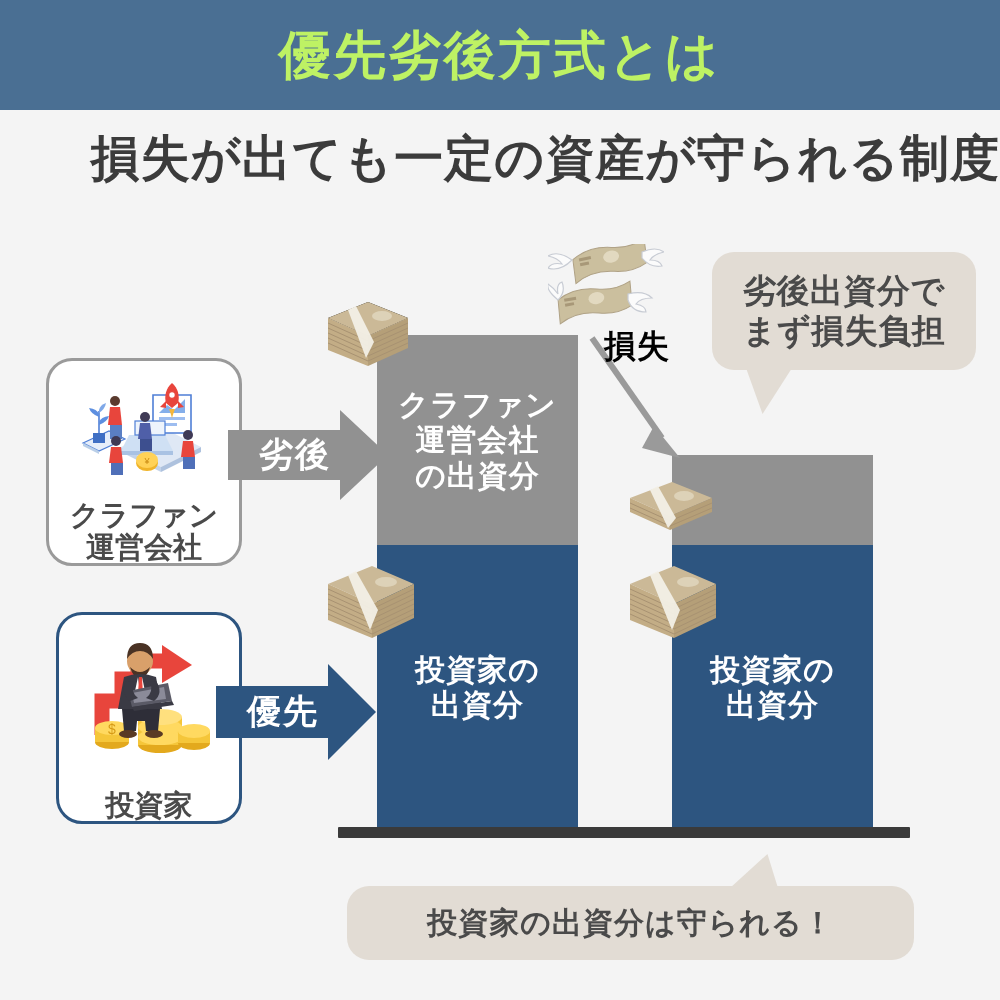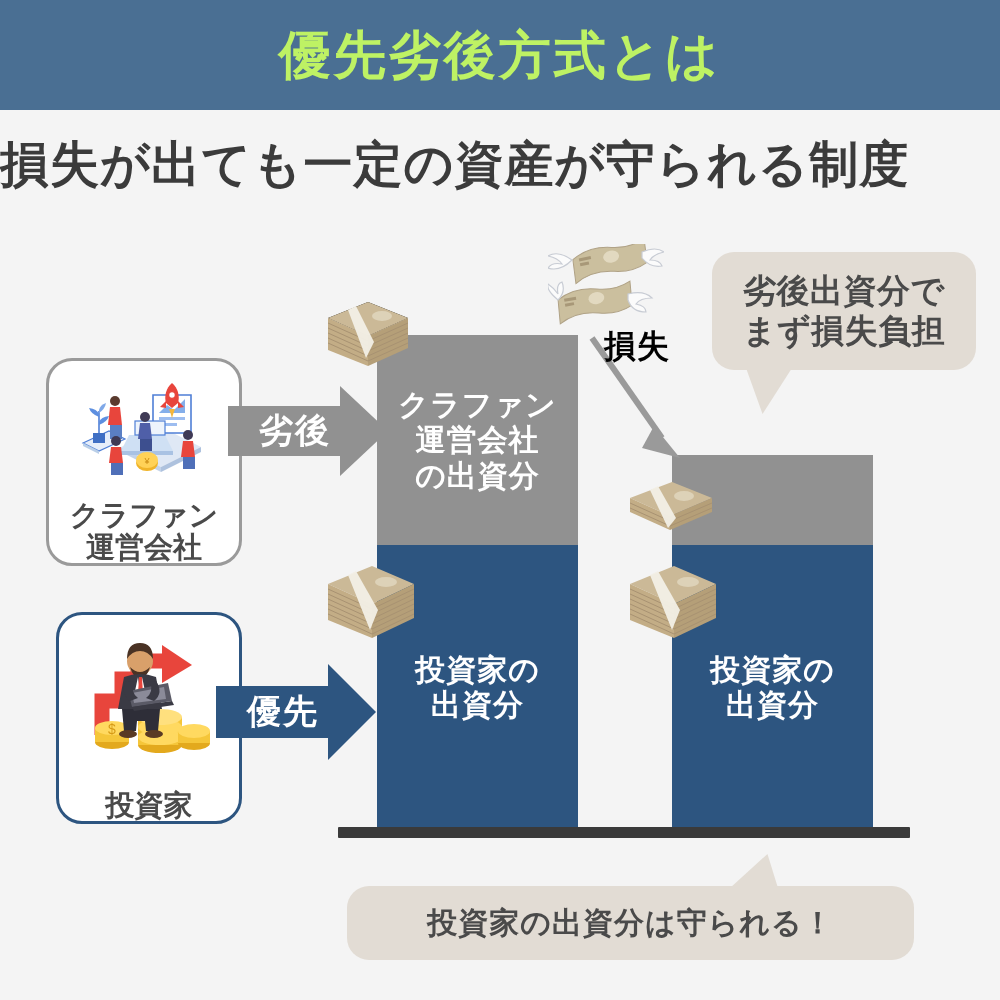--- a/index.html
+++ b/index.html
@@ -15,22 +15,22 @@
   .header-band {
     position: absolute; left: 0; top: 0; width: 1000px; height: 110px;
     background: #4a6f93;
     display: flex; align-items: center; justify-content: center;
   }
   .header-title {
     color: #bef264; font-size: 52px; font-weight: bold;
     letter-spacing: 3px; line-height: 1;
   }
   .subtitle {
-    position: absolute; left: 0; top: 132px; width: 1000px;
-    text-align: left; color: #3b3b3b;
+    position: absolute; left: 0; top: 126px; width: 1000px;
+    text-align: right; color: #3b3b3b;
     font-size: 49px; font-weight: bold; letter-spacing: 1px;
   }
 
   
   .src-box {
     position: absolute; background: #ffffff; border-radius: 26px;
     display: flex; flex-direction: column; align-items: center;
     justify-content: flex-start;
   }
   .src-box.operator { left: 46px; top: 358px; width: 196px; height: 208px; border: 3px solid #9a9a9a; }
@@ -42,21 +42,21 @@
   .src-art { width: 100%; flex: 1; display: flex; align-items: center; justify-content: center; }
 
   
   .flow-arrow { position: absolute; }
   .flow-arrow .arrow-label {
     position: absolute; inset: 0;
     display: flex; align-items: center; justify-content: center;
     color: #ffffff; font-size: 34px; font-weight: bold;
     letter-spacing: 2px; padding-right: 26px;
   }
-  .flow-arrow.subordinate { left: 228px; top: 386px; width: 160px; height: 90px; }
+  .flow-arrow.subordinate { left: 228px; top: 410px; width: 160px; height: 90px; }
   .flow-arrow.priority    { left: 216px; top: 662px; width: 160px; height: 100px; }
 
   
   .baseline {
     position: absolute; left: 338px; top: 827px; width: 572px; height: 11px;
     background: #3a3a3a; border-radius: 1px;
   }
   .bar { position: absolute; }
   .bar .seg { position: absolute; left: 0; width: 100%;
     display: flex; align-items: center; justify-content: center; }

